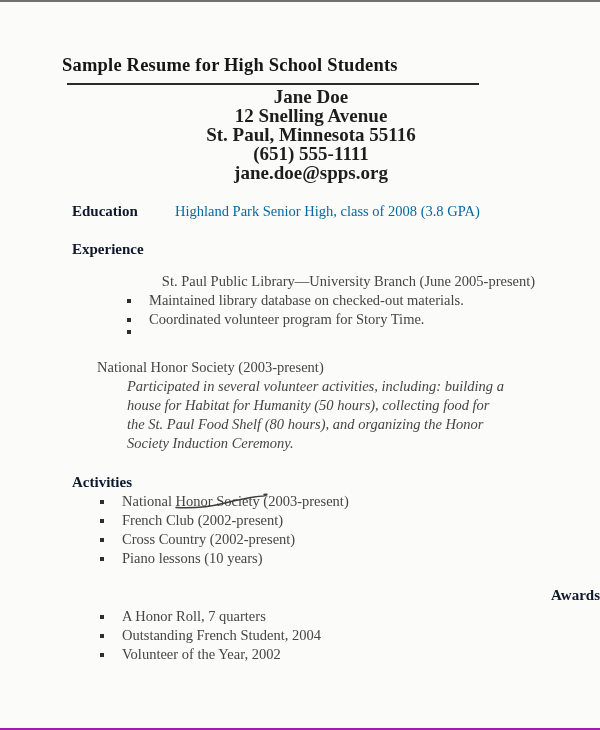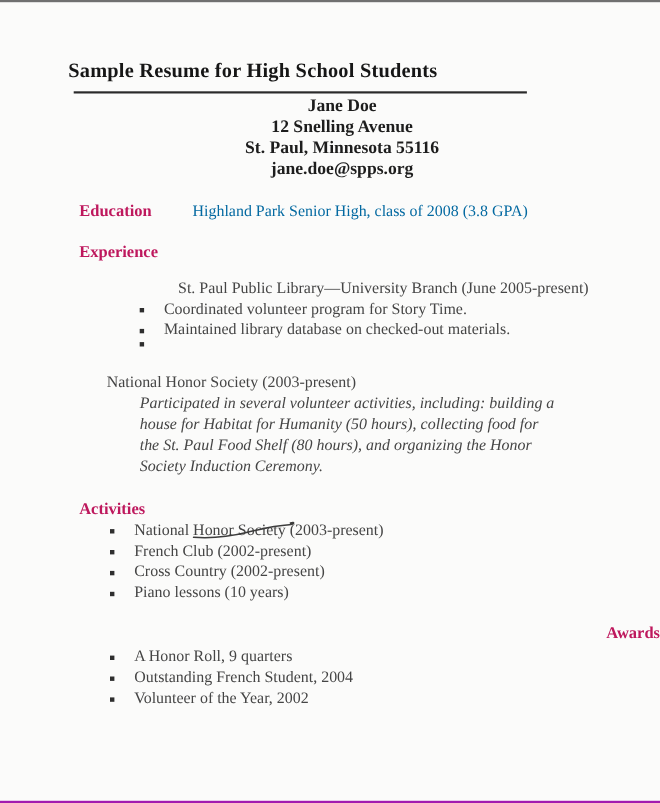--- a/index.html
+++ b/index.html
@@ -32,27 +32,27 @@
     height: 0;
     border-top: 2px solid #2a2a2a;
   }
 
   .contact {
     margin-top: 2px;
     padding-left: 22px;
     text-align: center;
     font-weight: bold;
     color: #1d1d1d;
-    font-size: 16px;
+    font-size: 19px;
   }
   .contact div { line-height: 19px; }
 
   .sec-h {
     font-weight: bold;
-    color: #be185d;
+    color: #0f172a;
     font-size: 15px;
   }
 
   .edu-row {
     display: flex;
     margin: 20px 0 0 72px;
   }
   .edu-label { flex: none; width: 103px; }
   .edu-detail { color: #0369a1; }
 
@@ -104,39 +104,40 @@
 
 <div class="page">
 
   <h1 class="doc-title">Sample Resume for High School Students</h1>
   <div class="title-rule"></div>
 
   <div class="contact">
     <div>Jane Doe</div>
     <div>12 Snelling Avenue</div>
     <div>St. Paul, Minnesota 55116</div>
+    <div>(651) 555-1111</div>
     <div>jane.doe@spps.org</div>
   </div>
 
   <div class="edu-row">
     <div class="sec-h edu-label">Education</div>
     <div class="edu-detail">Highland Park Senior High, class of 2008 (3.8 GPA)</div>
   </div>
 
   <div class="sec-h exp-h">Experience</div>
 
   <div class="job-title job1">St. Paul Public Library—University Branch (June 2005-present)</div>
   <ul class="blist exp-list">
     <li>
       <span class="sq"></span>
-      <span>Coordinated volunteer program for Story Time.</span>
+      <span>Maintained library database on checked-out materials.</span>
     </li>
     <li>
       <span class="sq"></span>
-      <span>Maintained library database on checked-out materials.</span>
+      <span>Coordinated volunteer program for Story Time.</span>
     </li>
     <li>
       <span class="sq"></span>
     </li>
   </ul>
 
   <div class="job-title job2">National Honor Society (2003-present)</div>
   <div class="job-desc">
     <div>Participated in several volunteer activities, including: building a</div>
     <div>house for Habitat for Humanity (50 hours), collecting food for</div>
@@ -164,21 +165,21 @@
     <li>
       <span class="sq"></span>
       <span>Piano lessons (10 years)</span>
     </li>
   </ul>
 
   <div class="sec-h awd-h">Awards</div>
   <ul class="blist awd-list">
     <li>
       <span class="sq"></span>
-      <span>A Honor Roll, 9 quarters</span>
+      <span>A Honor Roll, 7 quarters</span>
     </li>
     <li>
       <span class="sq"></span>
       <span>Outstanding French Student, 2004</span>
     </li>
     <li>
       <span class="sq"></span>
       <span>Volunteer of the Year, 2002</span>
     </li>
   </ul>

